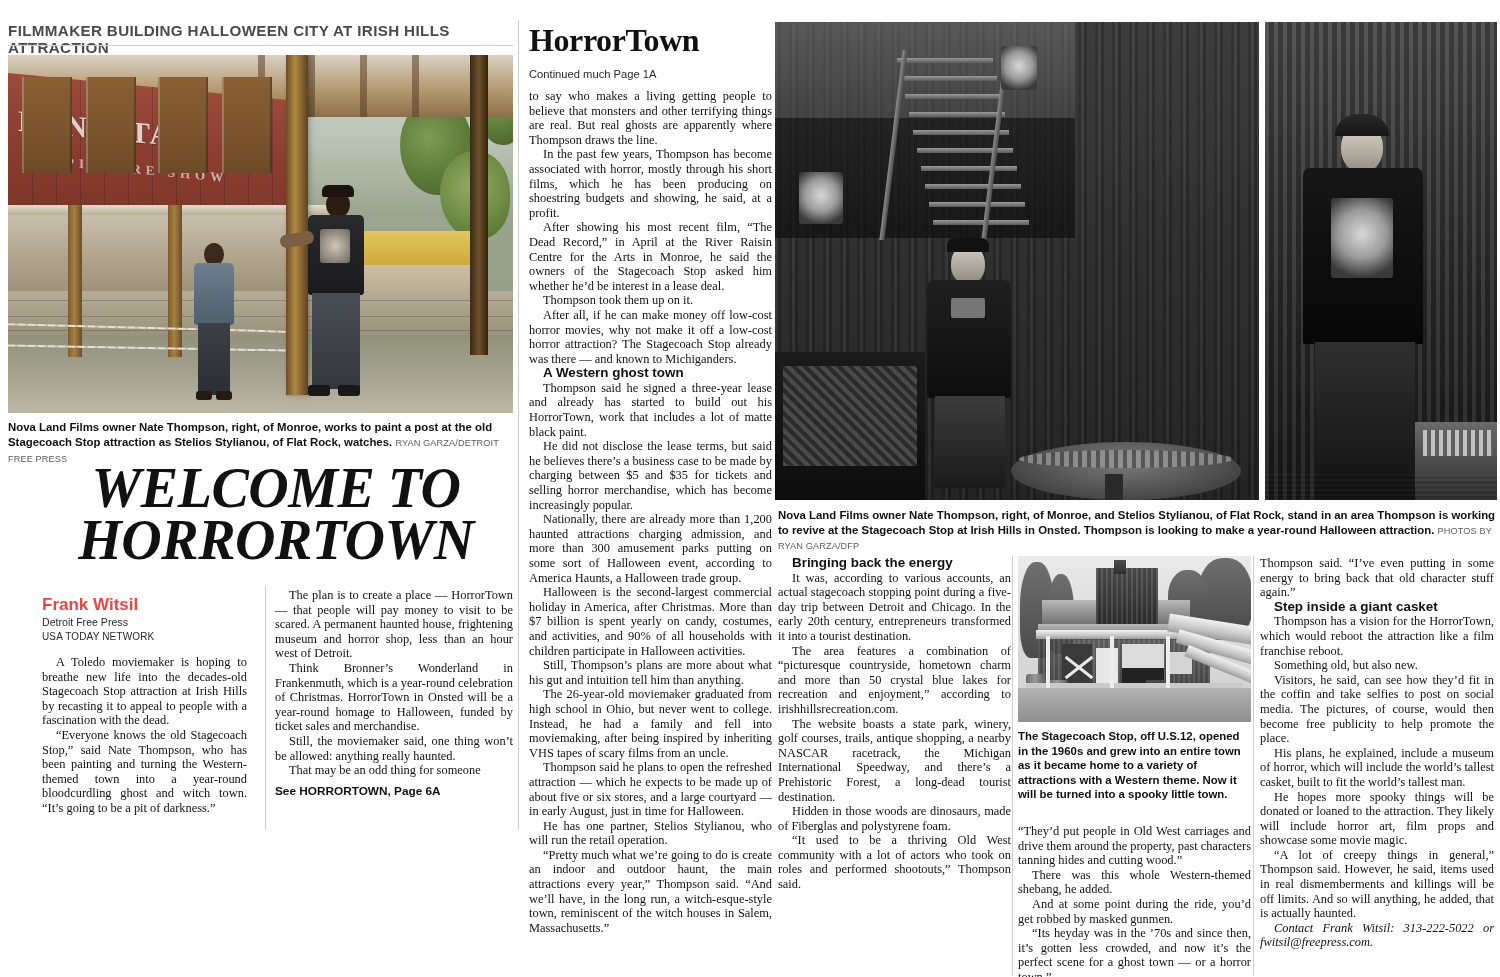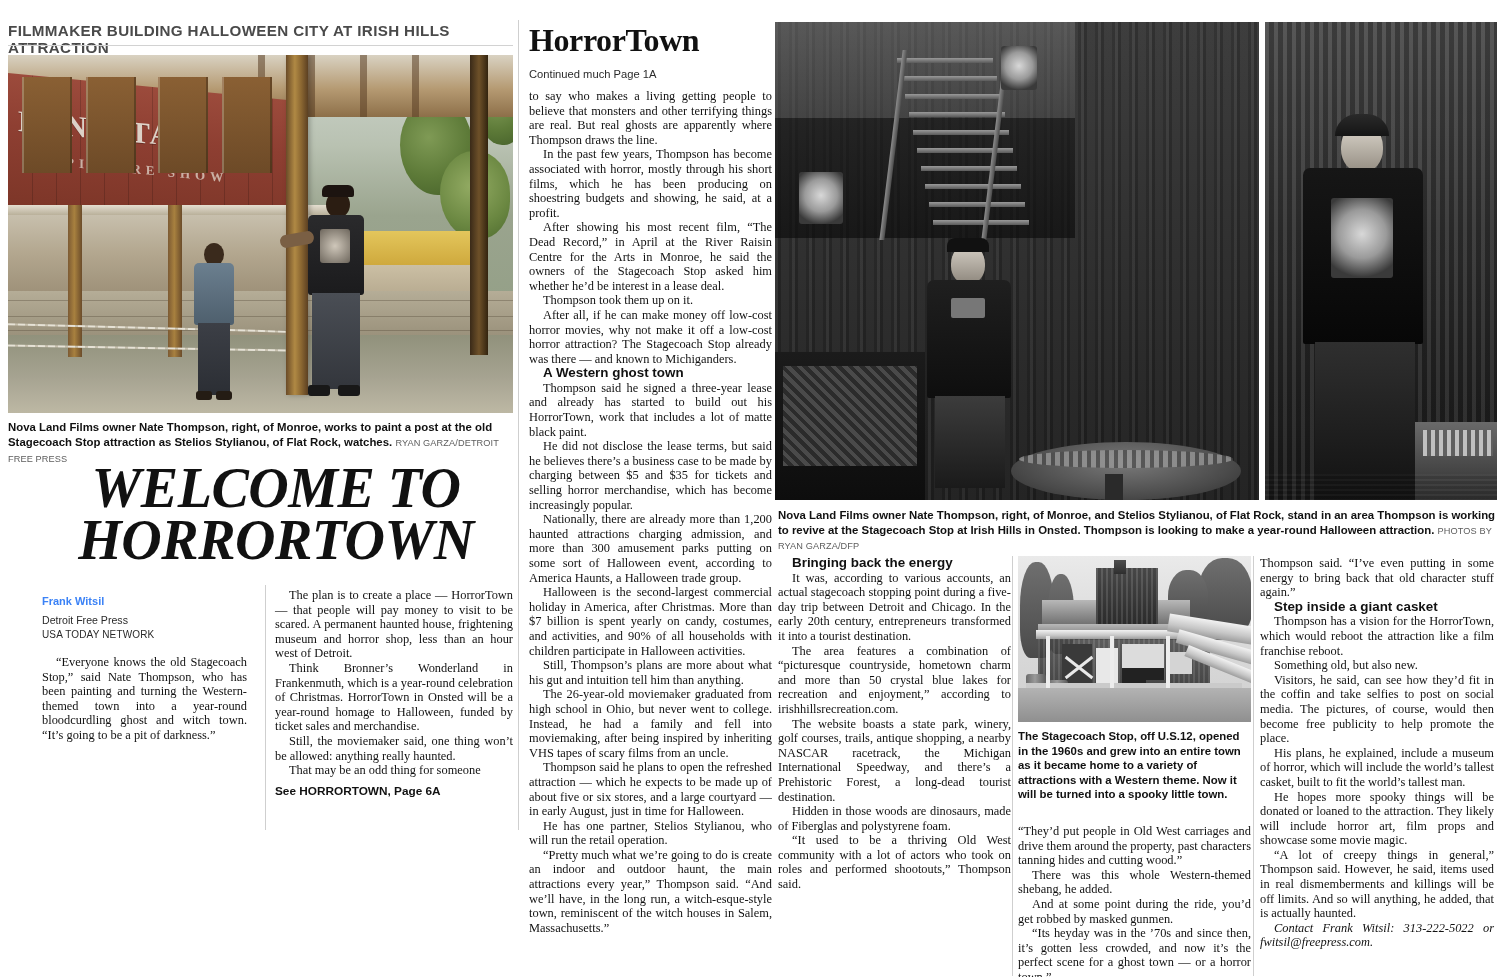--- a/index.html
+++ b/index.html
@@ -95,23 +95,23 @@
   }
 
   .byline {
     position: absolute;
     left: 42px; top: 595px;
     width: 200px;
   }
   .byline .name {
     font-family: "Liberation Sans", sans-serif;
     font-weight: bold;
-    font-size: 11px;
-    color: #3b82f6;
-    margin-bottom: 7px;
+    font-size: 17px;
+    color: #ef4444;
+    margin-bottom: 1px;
   }
   .byline .org {
     font-family: "Liberation Sans", sans-serif;
     font-size: 10.6px;
     color: #2a2a2a;
     margin-bottom: 3px;
   }
   .byline .net {
     font-family: "Liberation Sans", sans-serif;
     font-size: 10px;
@@ -516,20 +516,21 @@
 
   <div class="big-head">WELCOME TO HORRORTOWN</div>
 
   <div class="byline">
     <div class="name">Frank Witsil</div>
     <div class="org">Detroit Free Press</div>
     <div class="net">USA TODAY NETWORK</div>
   </div>
 
   <div class="lede-col body-text">
+    <p>A Toledo moviemaker is hoping to breathe new life into the decades-old Stagecoach Stop attraction at Irish Hills by recasting it to appeal to people with a fascination with the dead.</p>
     <p>“Everyone knows the old Stagecoach Stop,” said Nate Thompson, who has been painting and turning the Western-themed town into a year-round bloodcurdling ghost and witch town. “It’s going to be a pit of darkness.”</p>
   </div>
 
   <div class="col2-left body-text">
     <p>The plan is to create a place — HorrorTown — that people will pay money to visit to be scared. A permanent haunted house, frightening museum and horror shop, less than an hour west of Detroit.</p>
     <p>Think Bronner’s Wonderland in Frankenmuth, which is a year-round celebration of Christmas. HorrorTown in Onsted will be a year-round homage to Halloween, funded by ticket sales and merchandise.</p>
     <p>Still, the moviemaker said, one thing won’t be allowed: anything really haunted.</p>
     <p>That may be an odd thing for someone</p>
   </div>
 

